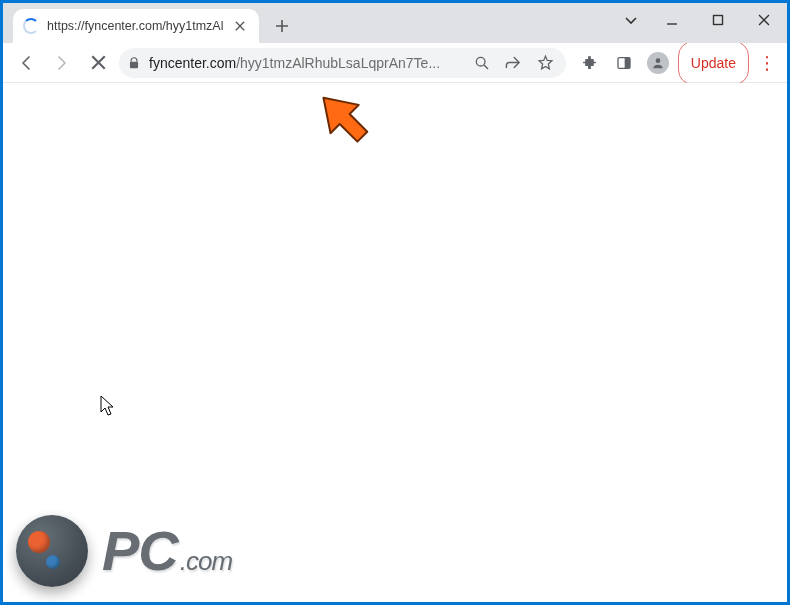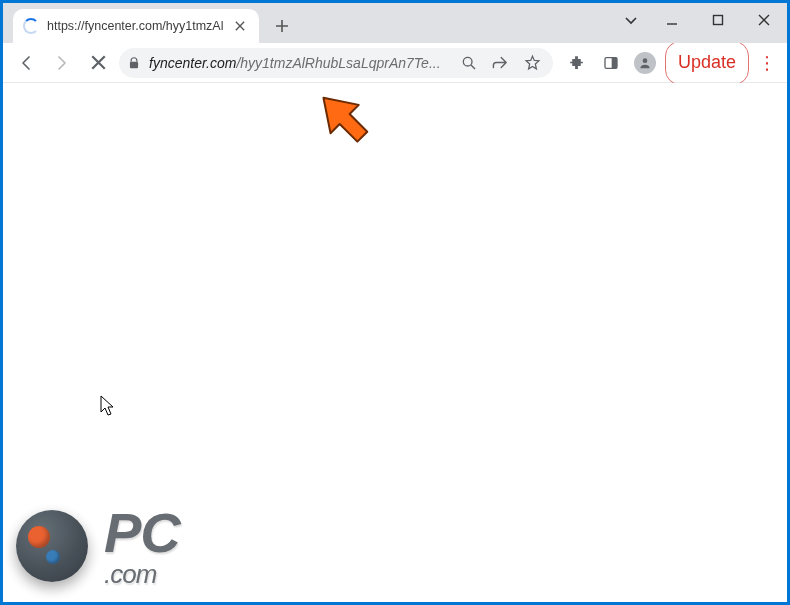--- a/index.html
+++ b/index.html
@@ -93,37 +93,37 @@
     background: #f1f3f4;
     border-radius: 15px;
     display:flex; align-items:center;
     padding: 0 8px;
     gap: 8px;
     color:#202124;
     font-size: 14px;
     overflow: hidden;
   }
   .lock { color:#5f6368; display:flex; }
-  .url-text { flex:1; white-space:nowrap; overflow:hidden; text-overflow: ellipsis; font-style: italic; }
+  .url-text { flex:1; white-space:nowrap; overflow:hidden; text-overflow: ellipsis; }
   .url-host { color:#202124; }
   .url-path { color:#6d6d6d; }
   .omni-right { display:flex; align-items:center; gap:8px; color:#5f6368; }
   .omni-ic { width: 24px; height: 24px; display:flex;align-items:center;justify-content:center; }
   .right-icons { display:flex; align-items:center; gap:6px; margin-left:4px; }
   .ico { width:28px; height:28px; display:flex; align-items:center; justify-content:center; color:#5f6368;}
   .avatar {
     width: 22px; height:22px;border-radius:50%; background:#bfc3c8;
     display:flex;align-items:center;justify-content:center;
   }
   .update-pill {
     height: 44px; padding: 0 12px;
     border: 1px solid #e57373;
     color: #d93025;
     border-radius: 15px;
-    font-size: 18px; font-weight:500;
+    font-size: 14px; font-weight:500;
     display:flex; align-items:center;
   }
   .kebab { width:24px; display:flex; align-items:center; justify-content:center; color:#d93025; font-size:18px; }
 
   
   .page {
     flex:1; position:relative; background:#fff;
   }
 
   
@@ -161,21 +161,20 @@
   .logo-text {
     font-size: 56px;
     font-weight: 500;
     font-style: italic;
     letter-spacing: -1px;
     color:#5f666c;
     display:flex;
     align-items:baseline;
     line-height:1;
     text-shadow: 1px 2px 2px rgba(0,0,0,0.15);
-    flex-direction: column;
   }
   .logo-text .bold { font-weight:700; }
   .logo-text .tld { font-size: 26px; margin-left: 2px;}
 </style>
 </head>
 <body>
 
 <div class="window">
 
   <div class="tabstrip">

